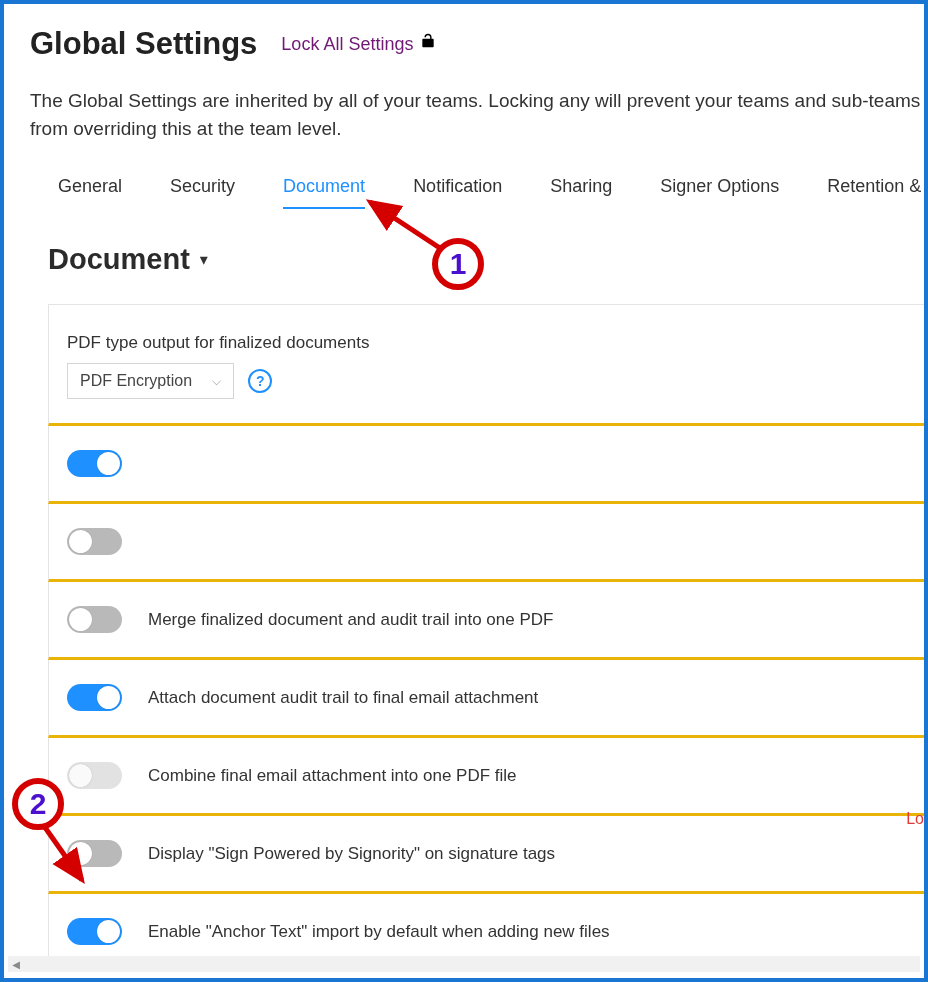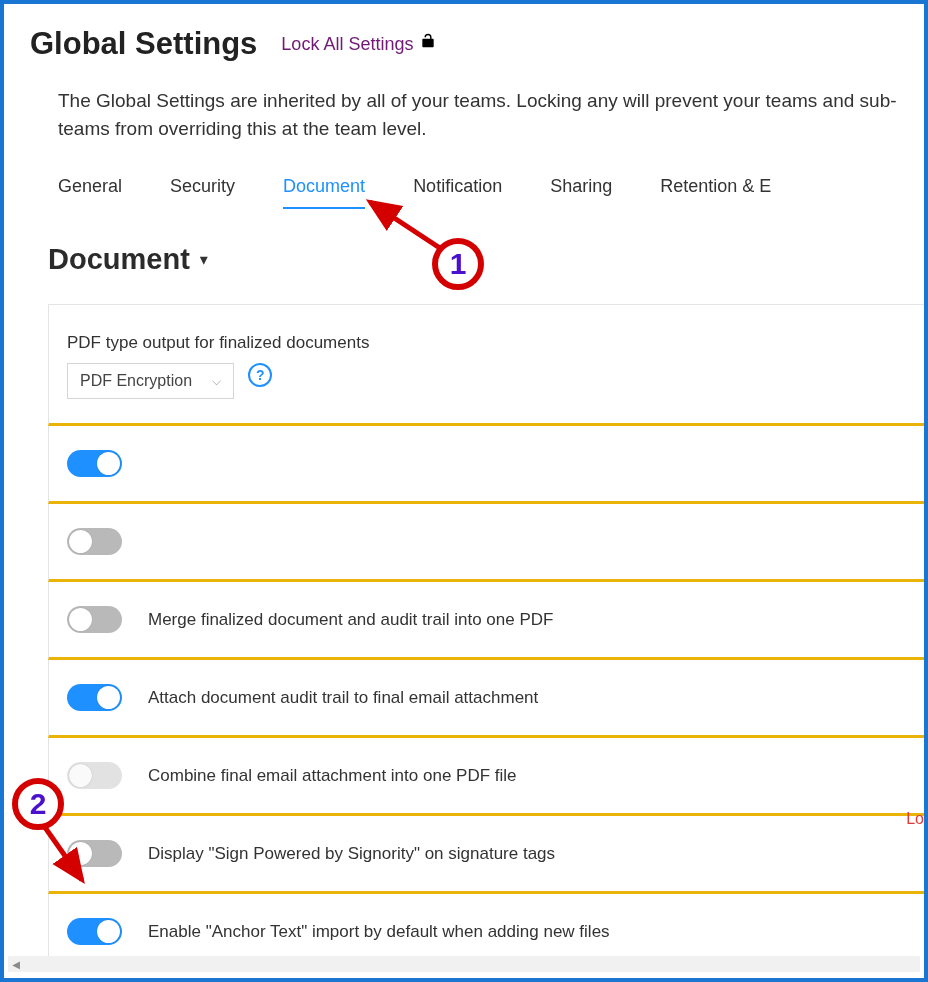--- a/index.html
+++ b/index.html
@@ -11,31 +11,31 @@
       height: 982px;
       border: 4px solid #1976d2;
       padding: 22px 0 10px 26px;
       overflow: hidden;
       position: relative;
     }
     .header-row { display: flex; align-items: center; gap: 24px; margin-bottom: 25px; }
     .page-title { font-size: 31px; font-weight: 700; color: #222; }
     .lock-link { font-size: 18px; color: #701a75; display: flex; align-items: center; gap: 6px; cursor: pointer; }
     .lock-link svg { width: 18px; height: 17px; }
-    .description { font-size: 19px; color: #333; line-height: 1.45; margin-bottom: 34px; max-width: 910px; margin-left: 28px; }
+    .description { font-size: 19px; color: #333; line-height: 1.45; margin-bottom: 34px; max-width: 910px; }
     .tabs { display: flex; gap: 48px; padding-left: 28px; margin-bottom: 34px; font-size: 18px; color: #333; }
     .tab { padding-bottom: 10px; cursor: pointer; white-space: nowrap; }
     .tab.active { color: #1e90ff; border-bottom: 2px solid #1e90ff; }
     .section-heading { display: flex; align-items: center; gap: 10px; font-size: 29px; font-weight: 700; padding-left: 18px; margin-bottom: 28px; }
     .section-heading .chev { font-size: 16px; font-weight: normal; color: #333; }
     .settings-panel { margin-left: 18px; border-top: 1px solid #e4e4e4; }
     .panel-block { border-bottom: 3px solid #eab308; border-left: 1px solid #e4e4e4; padding: 24px 0 24px 18px; }
     .pdf-block { padding: 28px 0 24px 18px; }
     .pdf-label { font-size: 17px; color: #333; margin-bottom: 10px; }
-    .dropdown-row { display: flex; align-items: flex-start; gap: 14px; }
+    .dropdown-row { display: flex; align-items: center; gap: 14px; }
     .dropdown { border: 1px solid #d5d5d5; padding: 8px 12px; font-size: 16px; color: #444; display: flex; align-items: center; gap: 20px; cursor: pointer; background:#fff; }
     .dropdown .caret { font-size: 12px; color: #999; }
     .help-circle { width: 24px; height: 24px; border: 2px solid #1e90ff; border-radius: 50%; color: #1e90ff; font-size: 14px; font-weight: 700; display: flex; align-items: center; justify-content: center; cursor: pointer; }
     .toggle-row { display: flex; align-items: center; gap: 26px; }
     .toggle { width: 55px; height: 27px; border-radius: 14px; position: relative; cursor: pointer; flex-shrink: 0; }
     .toggle .knob { position: absolute; width: 23px; height: 23px; border-radius: 50%; background: #fff; top: 2px; box-shadow: 0 0 1px rgba(0,0,0,0.3); }
     .toggle.on { background: #1e90ff; }
     .toggle.on .knob { right: 2px; }
     .toggle.off { background: #b9b9b9; }
     .toggle.off .knob { left: 2px; }
@@ -76,20 +76,21 @@
 </div>
 
 <div class="description">The Global Settings are inherited by all of your teams. Locking any will prevent your teams and sub-teams from overriding this at the team level.</div>
 
 <div class="tabs">
   <div class="tab">General</div>
   <div class="tab">Security</div>
   <div class="tab active">Document</div>
   <div class="tab">Notification</div>
   <div class="tab">Sharing</div>
+  <div class="tab">Signer Options</div>
   <div class="tab">Retention &amp; E</div>
 </div>
 
 <div class="section-heading">
   <span>Document</span>
   <span class="chev">▾</span>
 </div>
 
 <div class="settings-panel">
 

